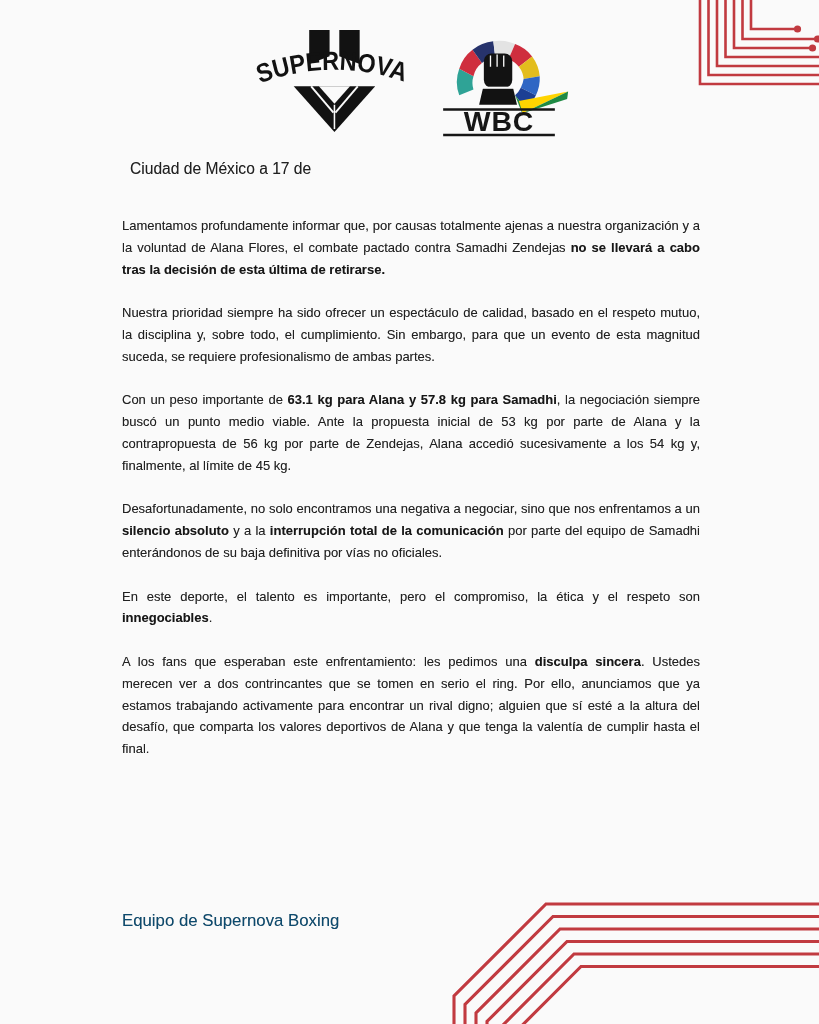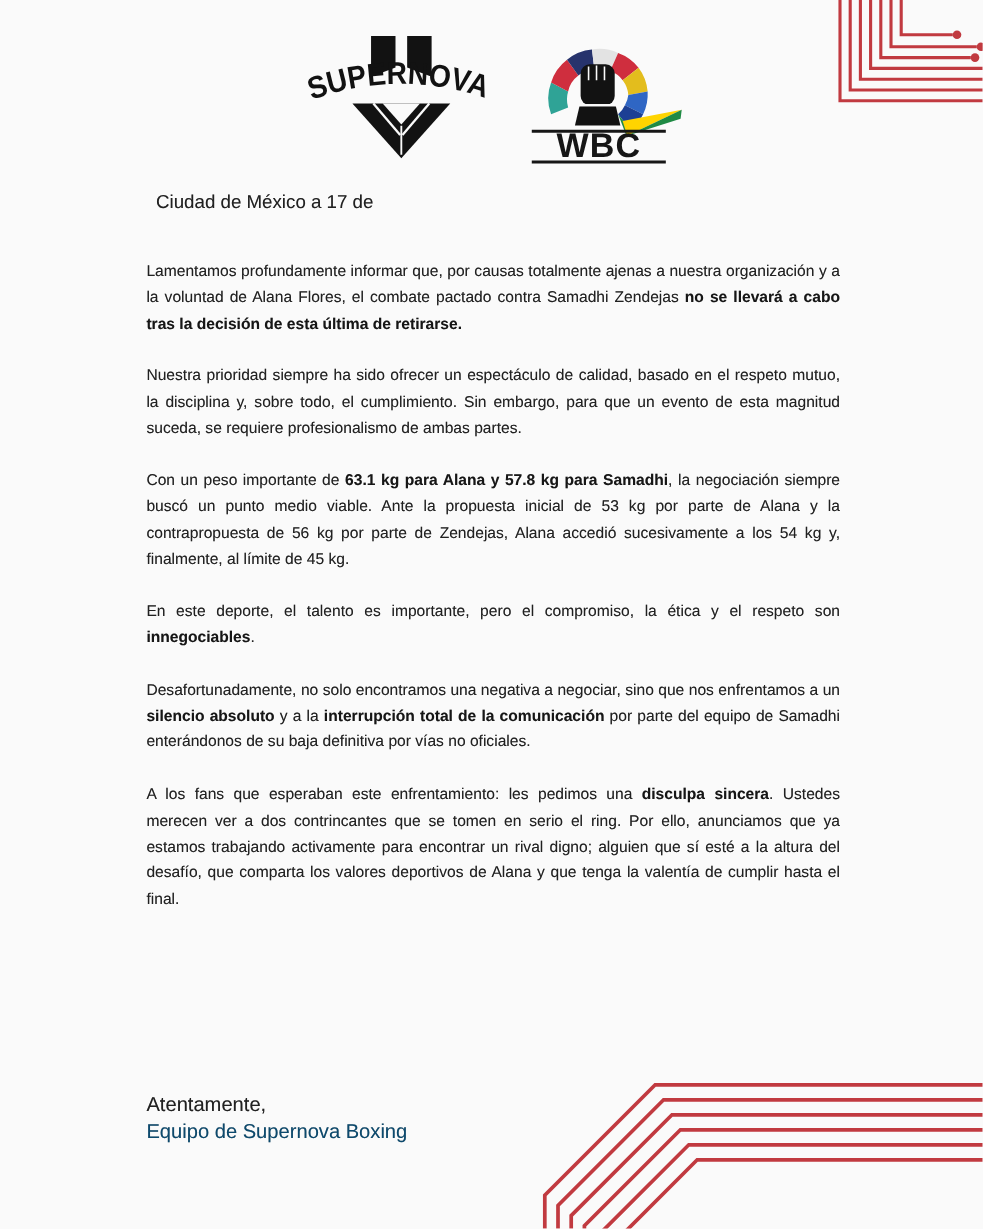--- a/index.html
+++ b/index.html
@@ -110,23 +110,22 @@
   </svg>
 
   <div class="dateline">
     <div>Ciudad de México a 17 de</div>
   </div>
 
   <div class="letter-body">
       <p><span>Lamentamos profundamente informar que, por causas totalmente ajenas a nuestra organización y a la voluntad de Alana Flores, el combate pactado contra Samadhi Zendejas </span><strong>no se llevará a cabo tras la decisión de esta última de retirarse.</strong></p>
       <p><span>Nuestra prioridad siempre ha sido ofrecer un espectáculo de calidad, basado en el respeto mutuo, la disciplina y, sobre todo, el cumplimiento. Sin embargo, para que un evento de esta magnitud suceda, se requiere profesionalismo de ambas partes.</span></p>
       <p><span>Con un peso importante de </span><strong>63.1 kg para Alana y 57.8 kg para Samadhi</strong><span>, la negociación siempre buscó un punto medio viable. Ante la propuesta inicial de 53 kg por parte de Alana y la contrapropuesta de 56 kg por parte de Zendejas, Alana accedió sucesivamente a los 54 kg y, finalmente, al límite de 45 kg.</span></p>
+      <p><span>Desafortunadamente, no solo encontramos una negativa a negociar, sino que nos enfrentamos a un </span><strong>silencio absoluto</strong><span> y a la </span><strong>interrupción total de la comunicación</strong><span> por parte del equipo de Samadhi enterándonos de su baja definitiva por vías no oficiales.</span></p>
       <p><span>En este deporte, el talento es importante, pero el compromiso, la ética y el respeto son </span><strong>innegociables</strong><span>.</span></p>
-      <p><span>Desafortunadamente, no solo encontramos una negativa a negociar, sino que nos enfrentamos a un </span><strong>silencio absoluto</strong><span> y a la </span><strong>interrupción total de la comunicación</strong><span> por parte del equipo de Samadhi enterándonos de su baja definitiva por vías no oficiales.</span></p>
       <p><span>A los fans que esperaban este enfrentamiento: les pedimos una </span><strong>disculpa sincera</strong><span>. Ustedes merecen ver a dos contrincantes que se tomen en serio el ring. Por ello, anunciamos que ya estamos trabajando activamente para encontrar un rival digno; alguien que sí esté a la altura del desafío, que comparta los valores deportivos de Alana y que tenga la valentía de cumplir hasta el final.</span></p>
     </div>
 
   <div class="signature">
-    <div>Atentamente,</div>
     <div class="sig-team">Equipo de Supernova Boxing</div>
   </div>
 
 </div>
 
 </body></html>

